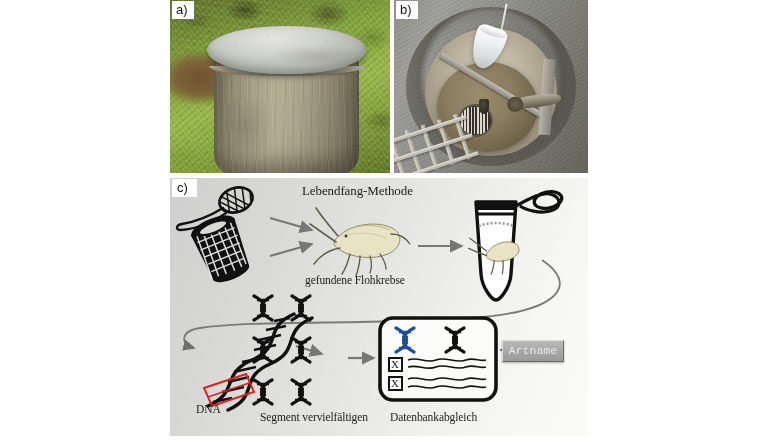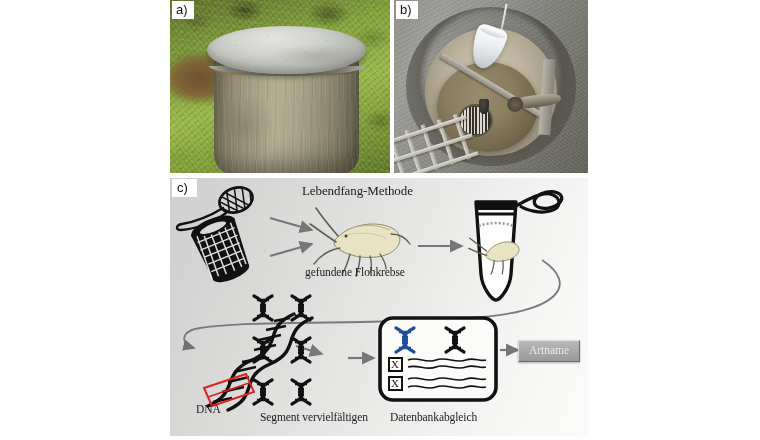--- a/index.html
+++ b/index.html
@@ -214,38 +214,38 @@
     position:absolute;
     color:#1b1b1b;
     font-size:11.5px;
     line-height:13.5px;
     font-family:Liberation Serif, serif;
     white-space:pre-line;
     letter-spacing:-.1px;
   }
   .lbl-method{left:132px;top:6px;font-size:13px;}
   .lbl-net{left:18px;top:96px;}
-  .lbl-amph{left:135px;top:88px;}
+  .lbl-amph{left:135px;top:96px;}
   .lbl-dna{left:26px;top:225px;}
   .lbl-seg{left:90px;top:233px;}
   .lbl-db{left:220px;top:233px;text-align:right;}
 
   .artname-btn{
-    position:absolute;left:348px;top:162px;
+    position:absolute;left:332px;top:162px;
     width:60px;height:20px;
     background:linear-gradient(180deg,#b9b9b9 0%, #a8a8a8 50%, #9a9a9a 100%);
     border-top:1px solid #e2e2e2;
     border-left:1px solid #dadada;
     border-right:1px solid #6f6f6f;
     border-bottom:1px solid #6a6a6a;
     color:#e9e9e9;
     font-size:11.5px;
     line-height:19px;
     text-align:center;
-    font-family:Liberation Serif, serif;
+    font-family:Liberation Mono, monospace;
     box-shadow:0 1px 2px rgba(0,0,0,.3);
   }
 </style>
 </head>
 <body>
 
 <div class="figure">
 
   <div class="photo panel-a">
     <div class="moss"></div>

